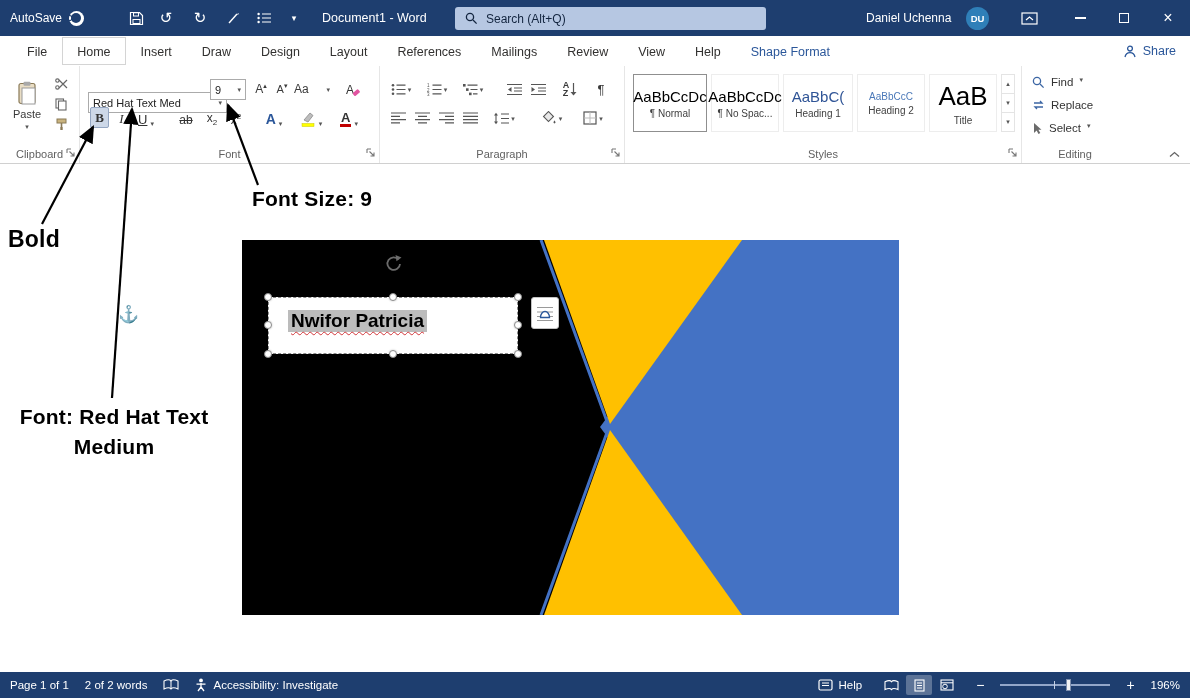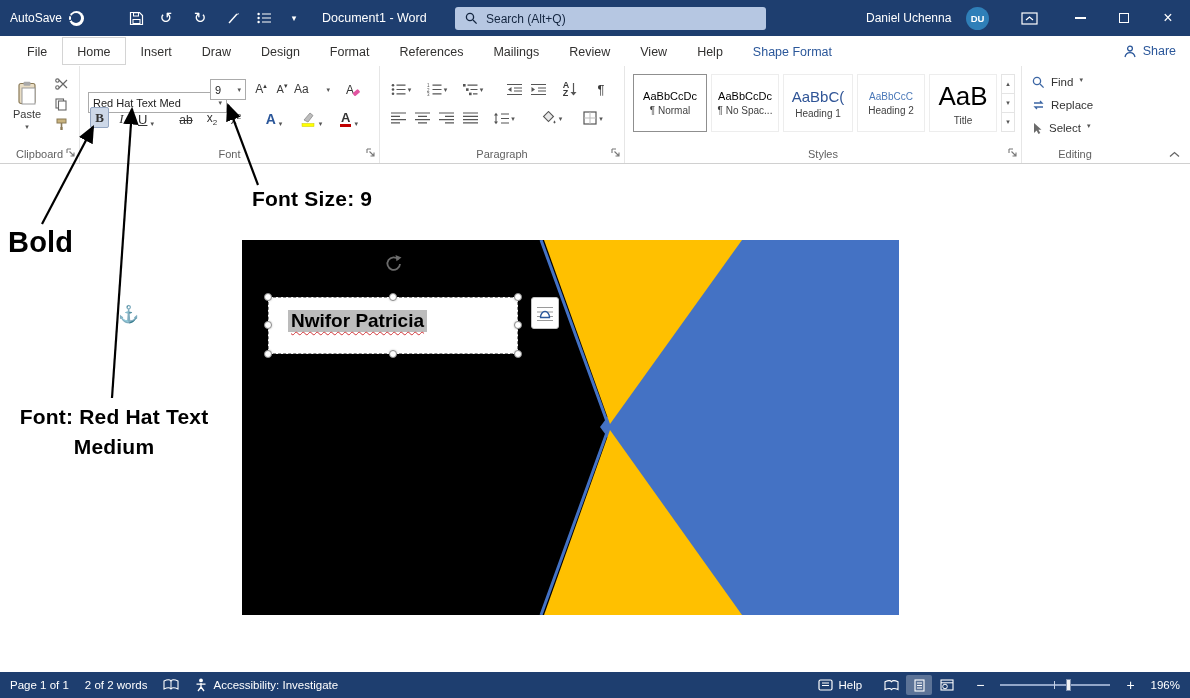--- a/index.html
+++ b/index.html
@@ -34,31 +34,31 @@
 .grp{position:absolute;top:0;height:97px;border-right:1px solid #e6e6e6}
 .glabel{position:absolute;bottom:3px;left:0;width:100%;text-align:center;font-size:11px;color:#616161}
 .launch{position:absolute;right:4px;bottom:6px;cursor:pointer}
 .car{font-size:7px;color:#555;line-height:1}
 .ib{position:absolute;display:flex;align-items:center;justify-content:center;color:#3a3a3a;cursor:pointer}
 .combo{position:absolute;height:21px;border:1px solid #ababab;background:#fff;display:flex;align-items:center;font-size:11px;color:#222;padding:0 4px;justify-content:space-between;cursor:pointer}
 .fbtn{position:absolute;top:41px;height:21px;display:flex;align-items:flex-end;justify-content:center;font-size:13px;color:#333;padding-bottom:1px;cursor:pointer}
 .fbtn.sel{background:#cdd8e8;border:1px solid #94a6c2;border-radius:2px}
 .scard{position:absolute;top:8px;height:58px;background:#fff;border:1px solid #ededed;display:flex;flex-direction:column;align-items:center;justify-content:center;gap:3px;cursor:pointer}
 .scard.sel{border-color:#8f8f8f}
-.sprev{font-size:11px;color:#000;white-space:nowrap}
+.sprev{font-size:15px;color:#000;white-space:nowrap}
 .sname{font-size:10px;color:#414141;white-space:nowrap}
 .h1c{color:#2f5496}.h2c{color:#4a78b8}
 .ttl{font-size:26px;font-weight:400}
 .erow{position:absolute;left:10px;display:flex;gap:6px;font-size:11.5px;color:#333;height:19px;cursor:pointer}
 #collapse-ribbon{position:absolute;right:10px;bottom:5px;cursor:pointer}
 
 
 #docarea{position:absolute;left:0;top:164px;width:1190px;height:508px;background:#fff}
 .annot{position:absolute;font-weight:800;color:#000;letter-spacing:.2px}
-#ann-bold{left:8px;top:62px;font-size:29px}
+#ann-bold{left:8px;top:62px;font-size:23px}
 #ann-size{left:252px;top:23px;font-size:21px}
 #ann-font{left:8px;top:238px;width:212px;text-align:center;font-size:21px;line-height:30px}
 #card{position:absolute;left:242px;top:76px;width:657px;height:375px}
 #anchor{position:absolute;left:118px;top:140px;font-size:17px;color:#2b6cb0}
 #textbox{position:absolute;left:268px;top:133px;width:250px;height:57px;background:#fff;border:1px dashed #8a8a8a}
 #tbtext{position:absolute;left:288px;top:146px;font-size:19px;font-weight:bold;color:#000;background:#bcbcbc;padding:0 3px;text-decoration-line:underline;text-decoration-style:wavy;text-decoration-color:#d13438;text-decoration-thickness:1px;text-underline-offset:4px;white-space:nowrap}
 .handle{position:absolute;width:8px;height:8px;border-radius:50%;background:#fff;border:1px solid #8c8c8c;box-shadow:0 0 2px rgba(0,0,0,.25)}
 #rotate{position:absolute;left:384px;top:90px}
 #layoutopts{position:absolute;left:531px;top:133px;width:28px;height:32px;background:#fff;border:1px solid #c3c3c3;border-radius:3px;box-shadow:0 1px 3px rgba(0,0,0,.2);display:flex;align-items:center;justify-content:center;cursor:pointer}
 
@@ -148,21 +148,21 @@
       <span>×</span>
     </div>
 </div>
 
 <div id="tabsrow">
   <div class="tab">File</div>
   <div class="tab active">Home</div>
   <div class="tab">Insert</div>
   <div class="tab">Draw</div>
   <div class="tab">Design</div>
-  <div class="tab">Format</div>
+  <div class="tab">Layout</div>
   <div class="tab">References</div>
   <div class="tab">Mailings</div>
   <div class="tab">Review</div>
   <div class="tab">View</div>
   <div class="tab">Help</div>
   <div class="tab ctx">Shape Format</div>
   <div id="share">
     <svg width="14" height="13" viewBox="0 0 14 13">
         <circle cx="7" cy="3.6" r="2.4" fill="none" stroke="#2b579a" stroke-width="1.3"></circle>
         <path d="M2 12c.6-3 3-4.4 5-4.4s4.4 1.4 5 4.4" fill="none" stroke="#2b579a" stroke-width="1.3"></path>

